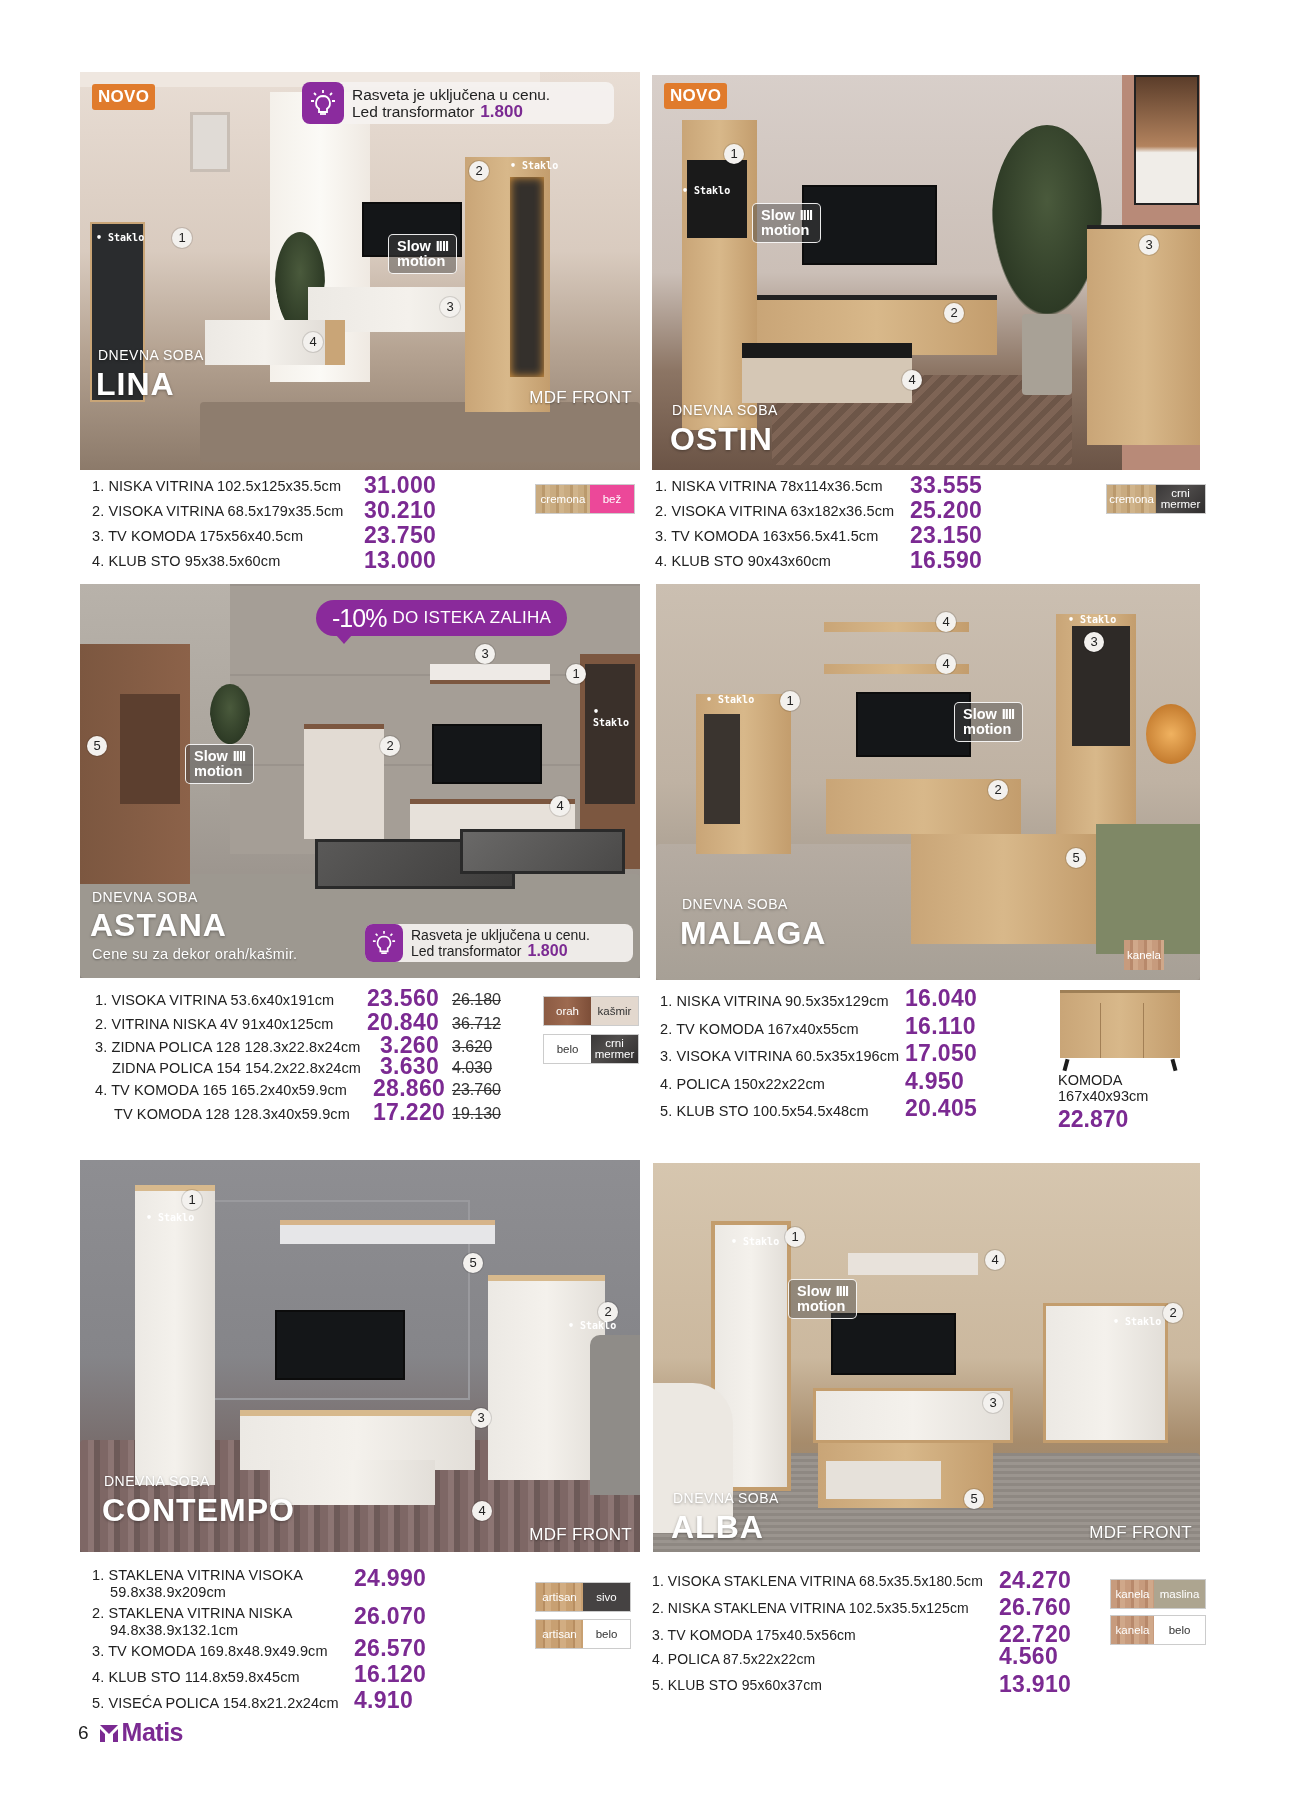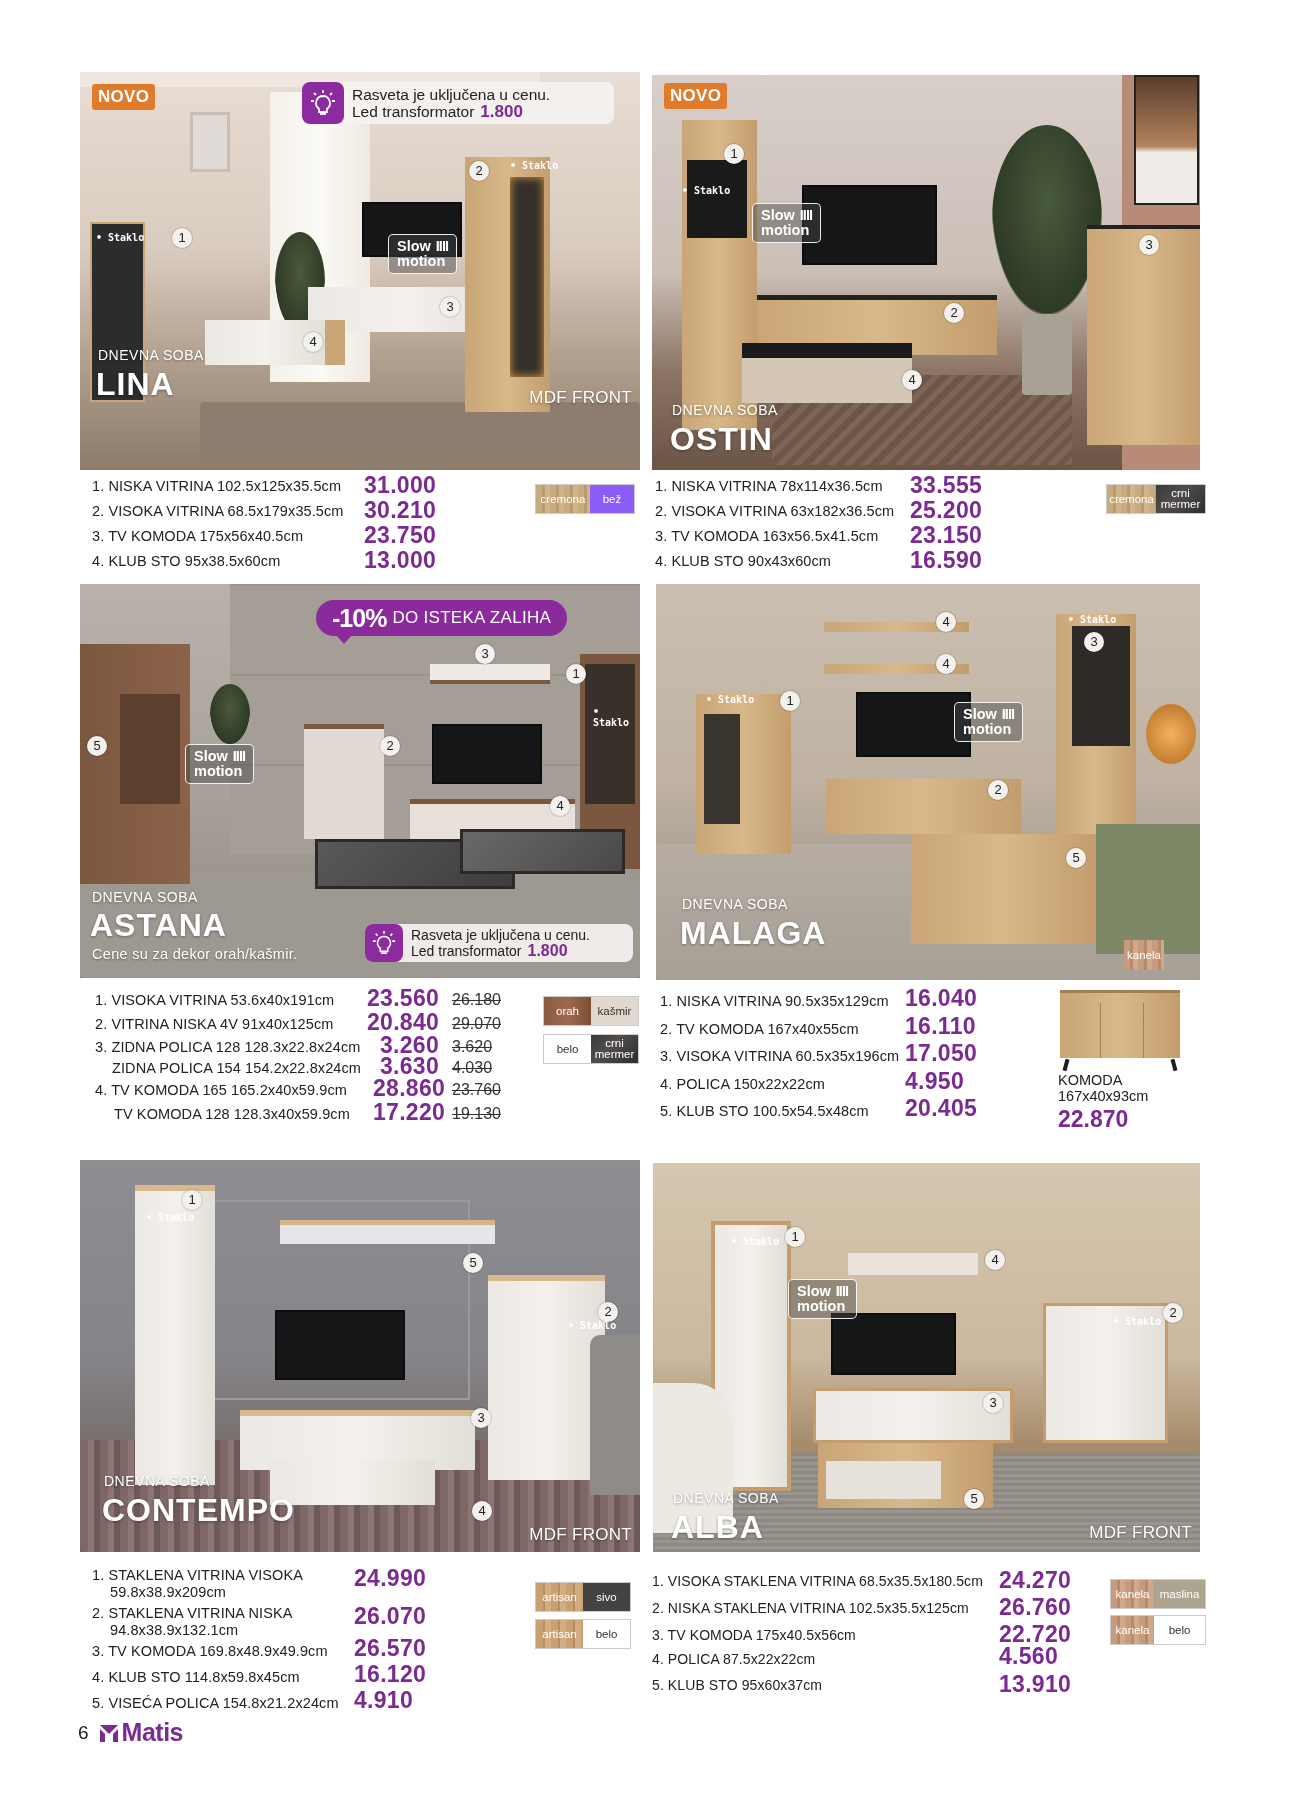--- a/index.html
+++ b/index.html
@@ -37,34 +37,34 @@
 
   .slow { position: absolute; border: 1.5px solid rgba(255,255,255,.9); border-radius: 5px; background: rgba(70,70,70,.45); color: #fff; font-family: "Liberation Sans", sans-serif; font-weight: 700; font-size: 14.5px; line-height: 15px; padding: 4px 8px; }
   .slow .bars { display: inline-block; margin-left: 5px; letter-spacing: -1px; font-weight: 900; }
 
   .room-sub { position: absolute; color: #fff; font-family: "Liberation Sans", sans-serif; font-size: 14px; letter-spacing: .5px; text-shadow: 0 1px 3px rgba(0,0,0,.35); }
   .room-name { position: absolute; color: #fff; font-family: "Liberation Sans", sans-serif; font-weight: 700; font-size: 32px; letter-spacing: 1px; text-shadow: 0 1px 3px rgba(0,0,0,.35); }
   .room-note { position: absolute; color: #fff; font-family: "Liberation Sans", sans-serif; font-size: 14.5px; letter-spacing: .3px; text-shadow: 0 1px 2px rgba(0,0,0,.4); }
   .mdf { position: absolute; color: #fff; font-family: "Liberation Sans", sans-serif; font-size: 17px; letter-spacing: .3px; text-shadow: 0 1px 2px rgba(0,0,0,.4); }
 
   .promo { position: absolute; background: #8a2a9b; color: #fff; border-radius: 18px; height: 36px; display: flex; align-items: center; padding: 0 16px; font-family: "Liberation Sans", sans-serif; }
-  .promo .pct { font-weight: 700; font-size: 25px; letter-spacing: -1px; }
+  .promo .pct { font-weight: 400; font-size: 25px; letter-spacing: -1px; }
   .promo .txt { font-size: 17px; margin-left: 6px; letter-spacing: .3px; }
   .promo::after { content: ""; position: absolute; left: 20px; bottom: -8px; border-left: 8px solid transparent; border-right: 8px solid transparent; border-top: 9px solid #8a2a9b; }
 
   .list { position: absolute; }
   .row { position: relative; display: flex; align-items: baseline; }
   .row .lbl { font-family: "Liberation Sans", sans-serif; font-size: 14.5px; color: #222; white-space: nowrap; letter-spacing: .1px; }
   .row .price { position: absolute; font-family: "Liberation Sans", sans-serif; font-weight: 700; font-size: 23px; color: #7b2a92; letter-spacing: .3px; }
   .row .old { position: absolute; font-family: "Liberation Sans", sans-serif; font-size: 16px; color: #333; text-decoration: line-through; }
 
   .swatch { position: absolute; display: flex; height: 30px; border: 1px solid #ccc; font-family: "Liberation Sans", sans-serif; font-size: 11.5px; }
   .swatch span { display: flex; align-items: center; justify-content: center; text-align: center; line-height: 11px; }
   .sw-cremona { background: repeating-linear-gradient(90deg, #c9ab80 0 6px, #bb9a6d 6px 9px, #d0b48b 9px 14px); color: #fff; }
-  .sw-bez { background: #8b5cf6; color: #fff; }
+  .sw-bez { background: #ec4899; color: #fff; }
   .sw-crni { background: linear-gradient(135deg, #3a3838, #504d4c 40%, #2f2d2d); color: #fff; }
   .sw-orah { background: linear-gradient(90deg, #8c5b43, #9d6a50, #7d4e38); color: #fff; }
   .sw-kasmir { background: #e3d8ce; color: #333; }
   .sw-belo { background: #fff; color: #333; }
   .sw-artisan { background: repeating-linear-gradient(90deg, #c8a072 0 7px, #b88e61 7px 9px, #d2ad82 9px 15px); color: #fff; }
   .sw-sivo { background: #454242; color: #fff; }
   .sw-kanela { background: repeating-linear-gradient(90deg, #c79b7d 0 6px, #b8896b 6px 9px, #d0a88a 9px 14px); color: #fff; }
   .sw-maslina { background: #ada590; color: #fff; }
 
   .komoda-img { position: absolute; }
@@ -260,21 +260,21 @@
 
 <div class="list" style="left:95px;top:992px;width:420px;">
   <div class="row" style="height:23.5px;">
       <span class="lbl">1. VISOKA VITRINA 53.6x40x191cm</span>
       <span class="price" style="left:272px;top:-7px;">23.560</span>
       <span class="old" style="left:357px;top:-1px;">26.180</span>
     </div>
   <div class="row" style="height:23.5px;">
       <span class="lbl">2. VITRINA NISKA 4V 91x40x125cm</span>
       <span class="price" style="left:272px;top:-7px;">20.840</span>
-      <span class="old" style="left:357px;top:-1px;">29.070</span>
+      <span class="old" style="left:357px;top:-1px;">36.712</span>
     </div>
   <div class="row" style="height:21px;">
       <span class="lbl">3. ZIDNA POLICA 128 128.3x22.8x24cm</span>
       <span class="price" style="left:285px;top:-7px;">3.260</span>
       <span class="old" style="left:357px;top:-1px;">3.620</span>
     </div>
   <div class="row" style="height:22px;padding-left:17px;">
       <span class="lbl">ZIDNA POLICA 154 154.2x22.8x24cm</span>
       <span class="price" style="left:285px;top:-7px;">3.630</span>
       <span class="old" style="left:357px;top:-1px;">4.030</span>

